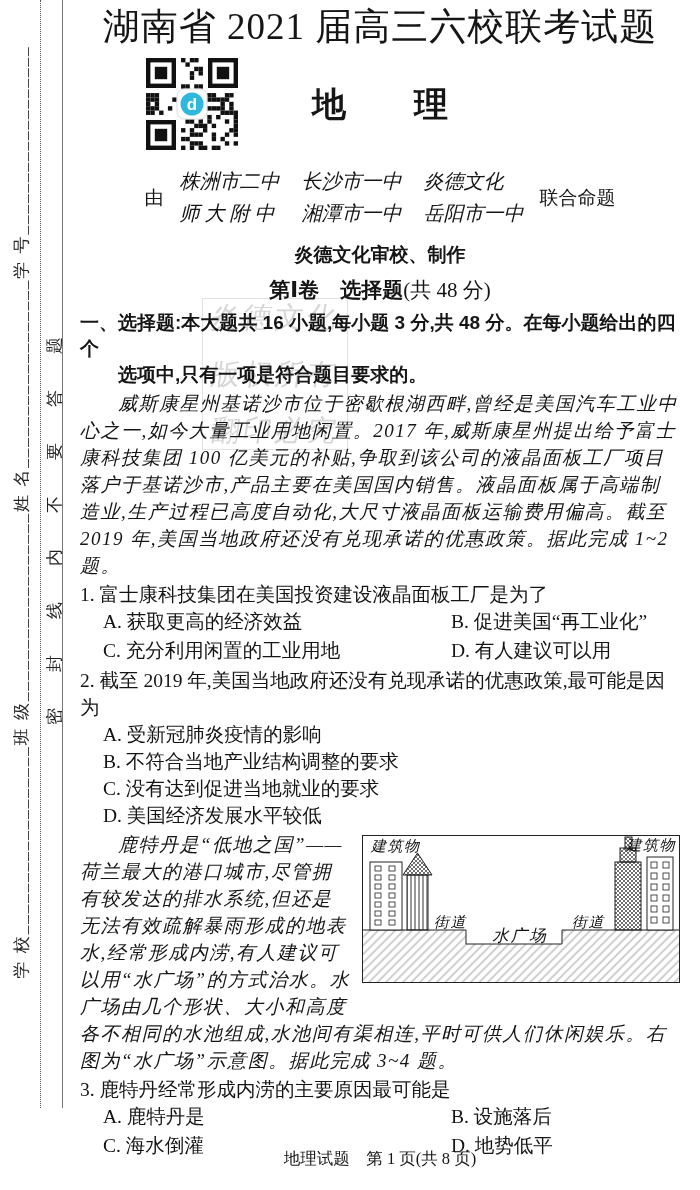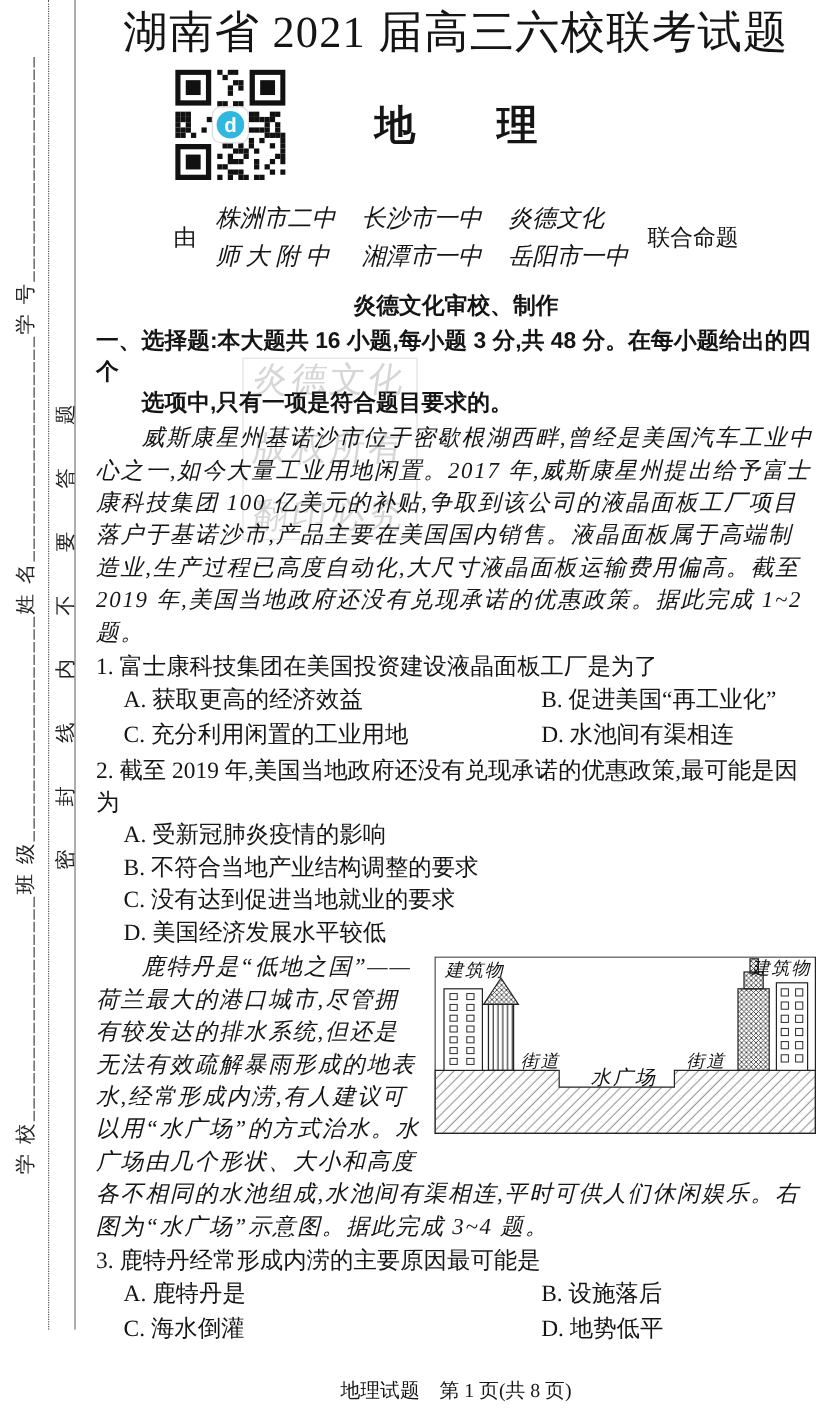--- a/index.html
+++ b/index.html
@@ -191,34 +191,37 @@
       <span>师 大 附 中</span>
       <span>湘潭市一中</span>
       <span>岳阳市一中</span>
     </span>
     <span class="byline-suffix">联合命题</span>
   </div>
 
   <div class="producer">炎德文化审校、制作</div>
 
 
+  <div class="sec-head">
+    <span class="b">第Ⅰ卷　选择题</span><span class="r">(共 48 分)</span>
+  </div>
 
   <div class="instr">
     <div>一、选择题:本大题共 16 小题,每小题 3 分,共 48 分。在每小题给出的四个</div>
     <div class="instr-l2">选项中,只有一项是符合题目要求的。</div>
   </div>
 
   <p class="passage">威斯康星州基诺沙市位于密歇根湖西畔,曾经是美国汽车工业中心之一,如今大量工业用地闲置。2017 年,威斯康星州提出给予富士康科技集团 100 亿美元的补贴,争取到该公司的液晶面板工厂项目落户于基诺沙市,产品主要在美国国内销售。液晶面板属于高端制造业,生产过程已高度自动化,大尺寸液晶面板运输费用偏高。截至 2019 年,美国当地政府还没有兑现承诺的优惠政策。据此完成 1~2 题。</p>
 
   <div class="stem">1. 富士康科技集团在美国投资建设液晶面板工厂是为了</div>
   <div class="opt-grid">
     <div class="opt">A. 获取更高的经济效益</div>
     <div class="opt">B. 促进美国“再工业化”</div>
     <div class="opt">C. 充分利用闲置的工业用地</div>
-    <div class="opt">D. 水池间有渠相连</div>
+    <div class="opt">D. 有人建议可以用</div>
   </div>
 
   <div class="stem">2. 截至 2019 年,美国当地政府还没有兑现承诺的优惠政策,最可能是因为</div>
   <div class="opt-list">
     <div class="opt">A. 受新冠肺炎疫情的影响</div>
     <div class="opt">B. 不符合当地产业结构调整的要求</div>
     <div class="opt">C. 没有达到促进当地就业的要求</div>
     <div class="opt">D. 美国经济发展水平较低</div>
   </div>
 

